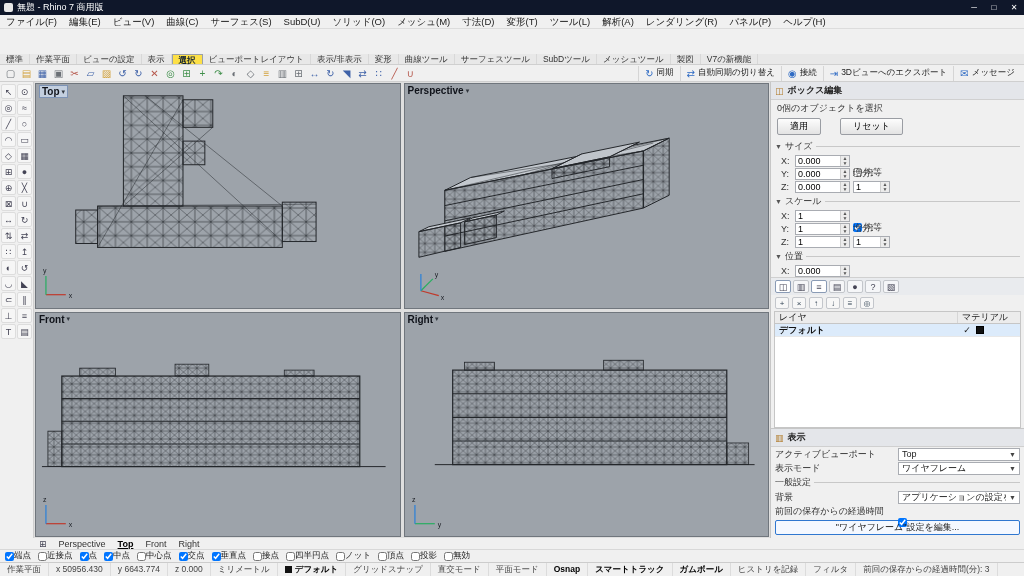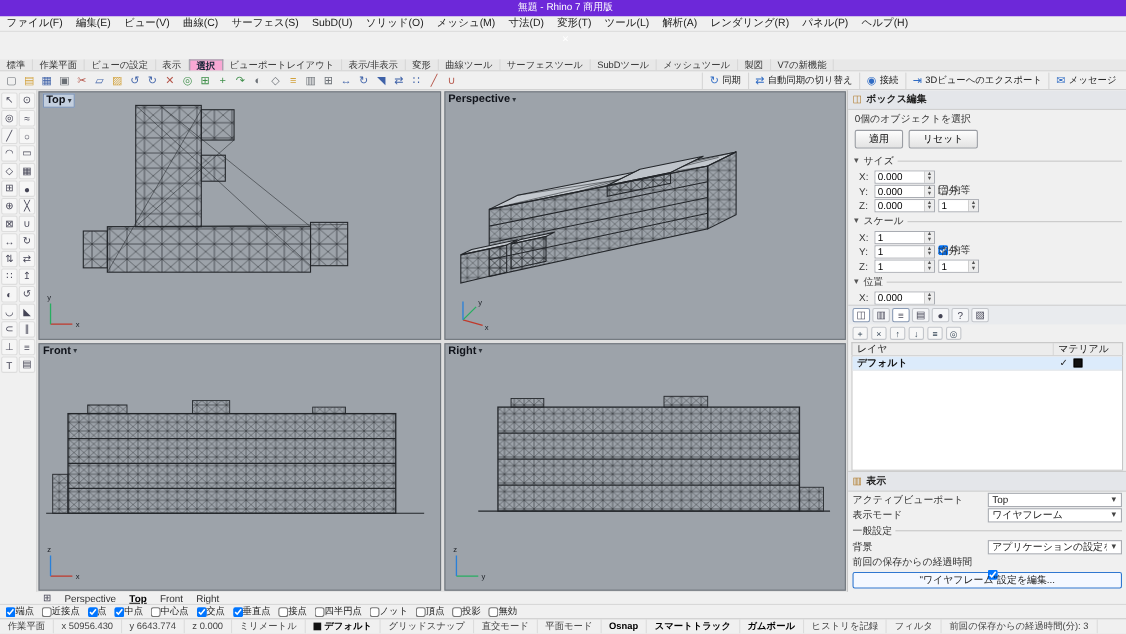--- a/index.html
+++ b/index.html
@@ -1,39 +1,39 @@
 <!DOCTYPE html>
 <html><head>
 <meta charset="utf-8">
 <style>
   * { margin:0; padding:0; box-sizing:border-box; }
   html,body { width:1024px; height:576px; overflow:hidden; }
   body { font-family:"Liberation Sans","DejaVu Sans",sans-serif; font-size:10px; color:#1a1a1a; background:#f0f0f0; }
   #app { position:relative; width:1024px; height:576px; overflow:hidden; background:#f0f0f0; }
 
   
-  .titlebar { position:absolute; top:0; left:0; right:0; height:15px; background:#6d28d9; color:#fff; display:flex; align-items:center; padding-left:4px; font-size:9px;flex-direction:column; }
+  .titlebar { position:absolute; top:0; left:0; right:0; height:15px; background:#0f172a; color:#fff; display:flex; align-items:center; padding-left:4px; font-size:9px; }
   .titlebar .appicon { width:9px; height:9px; background:#e8e8e8; border-radius:2px; margin-right:4px; }
   .titlebar .title { flex:1; }
   .winbtn { width:20px; height:15px; display:flex; align-items:center; justify-content:center; font-size:8px; color:#fff; }
 
   
   .menubar { position:absolute; top:15px; left:0; right:0; height:14px; display:flex; align-items:center; background:#f0f0f0; border-bottom:1px solid #dcdcdc; font-size:9.5px; }
   .menuitem { padding:0 6px; height:14px; line-height:14px; cursor:default; }
 
   
   .cmdarea { position:absolute; top:29px; left:0; right:0; height:25px; background:#fff; border-bottom:1px solid #c4c4c4; font-size:8.5px; padding:1px 4px; line-height:8px; }
   .cmdline { height:8px; color:#555; }
   .cmdprompt { height:8px; color:#111; display:flex; }
   .cursorbar { width:1px; height:7px; background:#111; margin-left:2px; }
 
   
   .tabbar { position:absolute; top:54px; left:0; right:0; height:11px; display:flex; align-items:flex-end; background:#e8e8e8; border-bottom:1px solid #cfcfcf; font-size:8.5px; }
   .ctab { padding:0 6px; height:10px; line-height:10px; color:#333; border-right:1px solid #d8d8d8; cursor:default; }
-  .ctab.active { background:#f9a8d4; border:1px solid #9aa0a8; border-bottom:0; font-weight:bold; color:#123;text-align:center; }
+  .ctab.active { background:#fde047; border:1px solid #9aa0a8; border-bottom:0; font-weight:bold; color:#123;text-align:center; }
 
   
   .toolbarrow { position:absolute; top:65px; left:0; right:0; height:17px; display:flex; align-items:center; background:#f0f0f0; border-bottom:1px solid #cfcfcf; padding:0 3px; }
   .tbicons { display:flex; align-items:center; gap:1px; }
   .tbicon { width:15px; height:15px; display:flex; align-items:center; justify-content:center; border:1px solid transparent; border-radius:2px; font-size:10px; font-style:normal; cursor:default; }
   .tbicon i { font-style:normal; }
   .synctools { margin-left:auto; display:flex; align-items:center; font-size:8.5px; }
   .syncbtn { display:flex; align-items:center; gap:3px; padding:0 6px; height:15px; border-left:1px solid #d5d5d5; cursor:default; }
   .syncbtn .g { color:#2f6bc4; font-style:normal; font-size:10px; }
 
@@ -49,21 +49,21 @@
   .viewport svg { position:absolute; inset:0; width:100%; height:100%; }
   .vplabel { position:absolute; top:1px; left:3px; display:flex; align-items:center; gap:2px; font-size:10px; font-weight:bold; color:#10131a; z-index:2; cursor:default; }
   .viewport.active .vplabel { background:#c3cfdf; padding:0 2px; border:1px solid #7d93b5; }
   .vpcaret { font-size:7px; color:#30363d; }
 
   
   .rightpanel { width:254px; background:#f0f0f0; border-left:1px solid #c6c6c6; display:flex; flex-direction:column; font-size:9px; overflow:hidden; }
   .panelhdr { display:flex; align-items:center; gap:4px; padding:2px 4px; background:#e4e6ea; border-bottom:1px solid #d0d0d0; font-weight:bold; color:#222; }
   .panelhdr .pic { font-style:normal; color:#b07a28; font-size:9px; }
   .selinfo { padding:2px 6px; color:#333; }
-  .bebtns { display:flex; gap:5px; padding:1px 6px 3px; }
+  .bebtns { display:flex; gap:19px; padding:1px 6px 3px; }
   .btn { border:1px solid #9a9da3; background:linear-gradient(#fdfdfd,#e3e3e3); padding:1px 12px; font-size:9px; border-radius:2px; cursor:default; }
   .sech { display:flex; align-items:center; gap:3px; padding:2px 4px 1px; color:#333; }
   .sech .caret { font-size:7px; color:#555; }
   .sech .rule { flex:1; height:1px; background:#c8c8c8; }
   .berow { display:flex; align-items:center; gap:3px; padding:1px 4px 1px 10px; height:13px; }
   .axislbl { width:11px; color:#333; }
   .nf { display:inline-flex; align-items:center; background:#fff; border:1px solid #a9acb2; height:12px; }
   .nf input { border:0; outline:0; width:44px; font-size:9px; padding:0 2px; font-family:inherit; }
   .nf.small input { width:26px; }
   .spin { width:9px; display:flex; flex-direction:column; border-left:1px solid #cfcfcf; }

